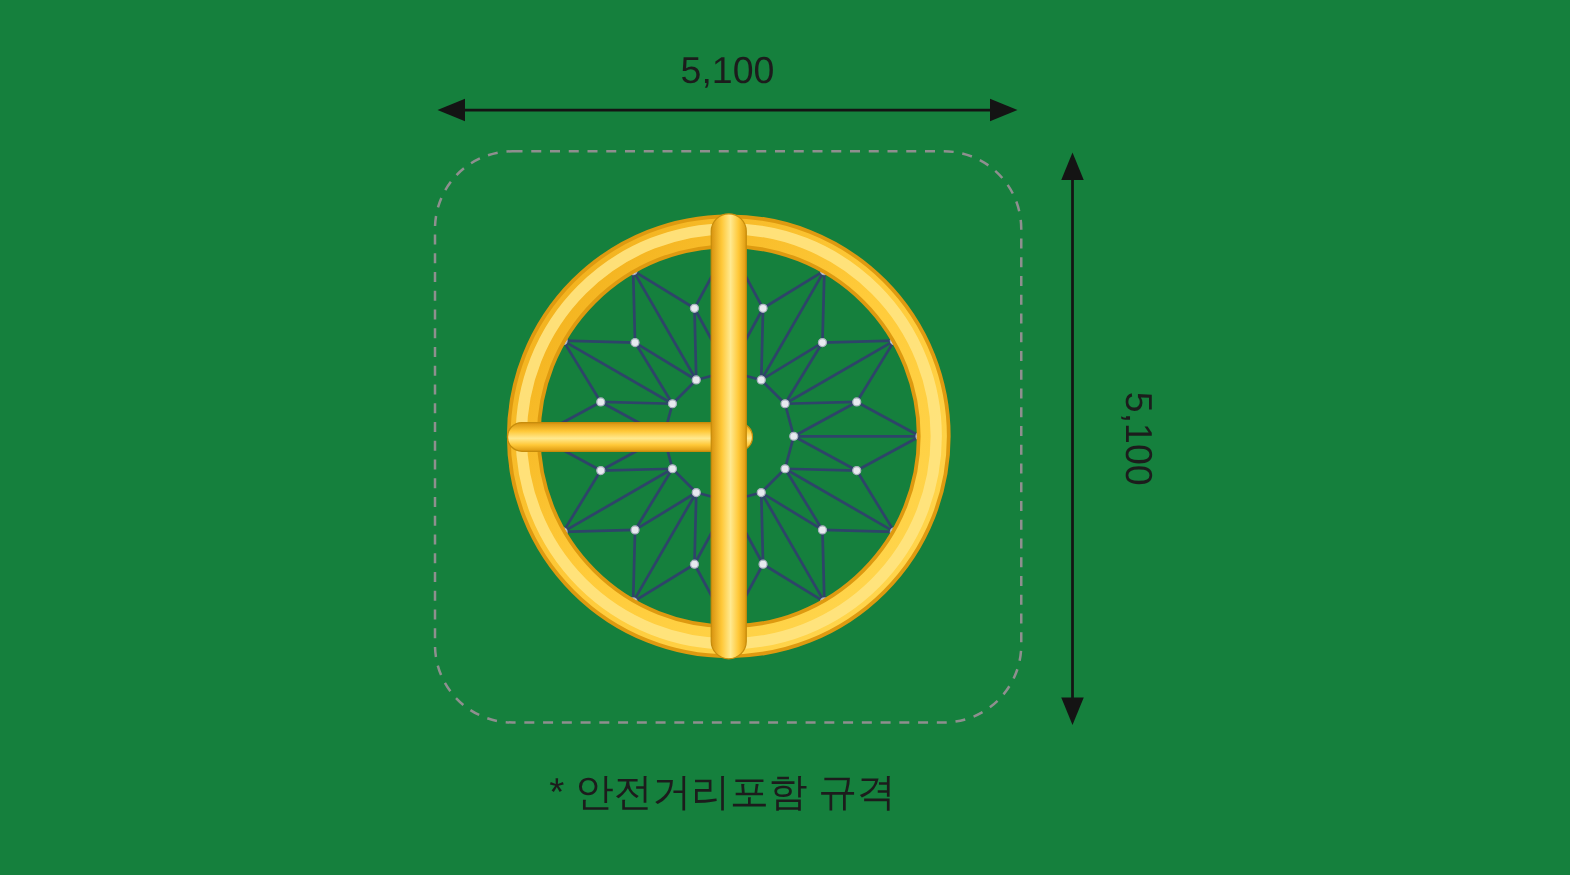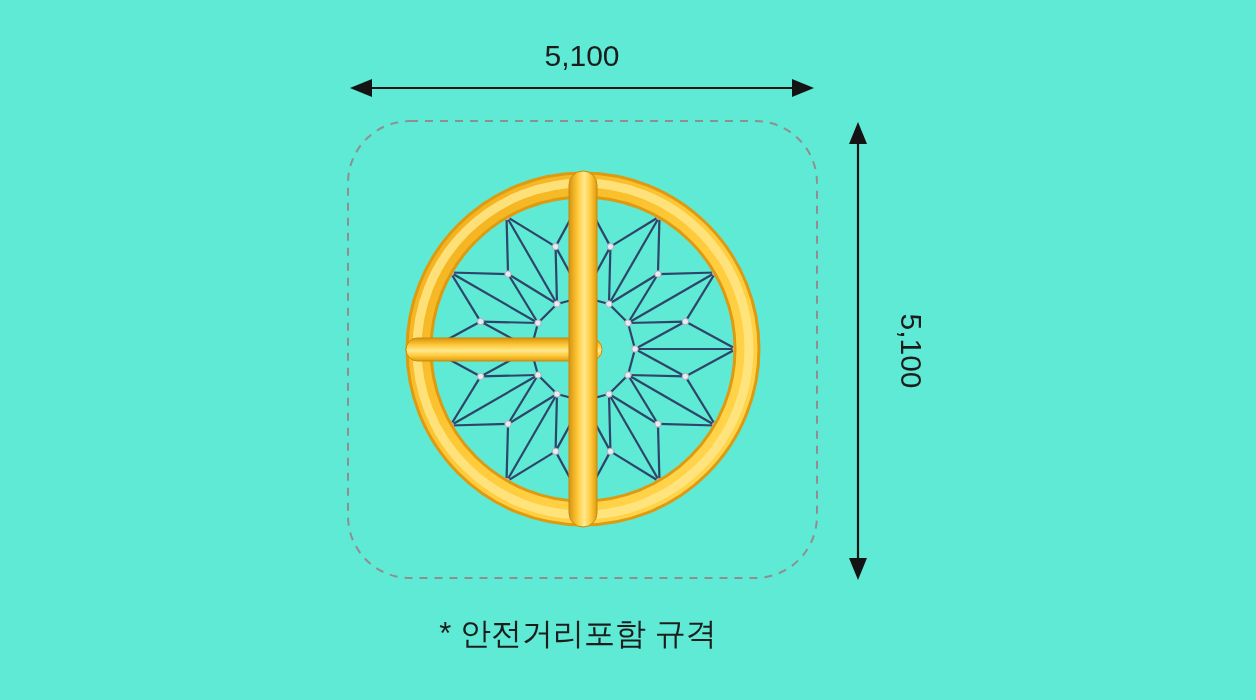--- a/index.html
+++ b/index.html
@@ -4,21 +4,21 @@
 <style>
   html, body {
     margin: 0;
     padding: 0;
     background: #ffffff;
   }
   .stage {
     position: relative;
     width: 1256px;
     height: 700px;
-    background: #5eead4;
+    background: #15803d;
     overflow: hidden;
     font-family: "Liberation Sans", "DejaVu Sans", sans-serif;
   }
   svg { display: block; }
   .dim-text {
     font-family: "Liberation Sans", "DejaVu Sans", sans-serif;
     font-size: 30px;
     fill: #1c1c1c;
   }
   .note-text {

